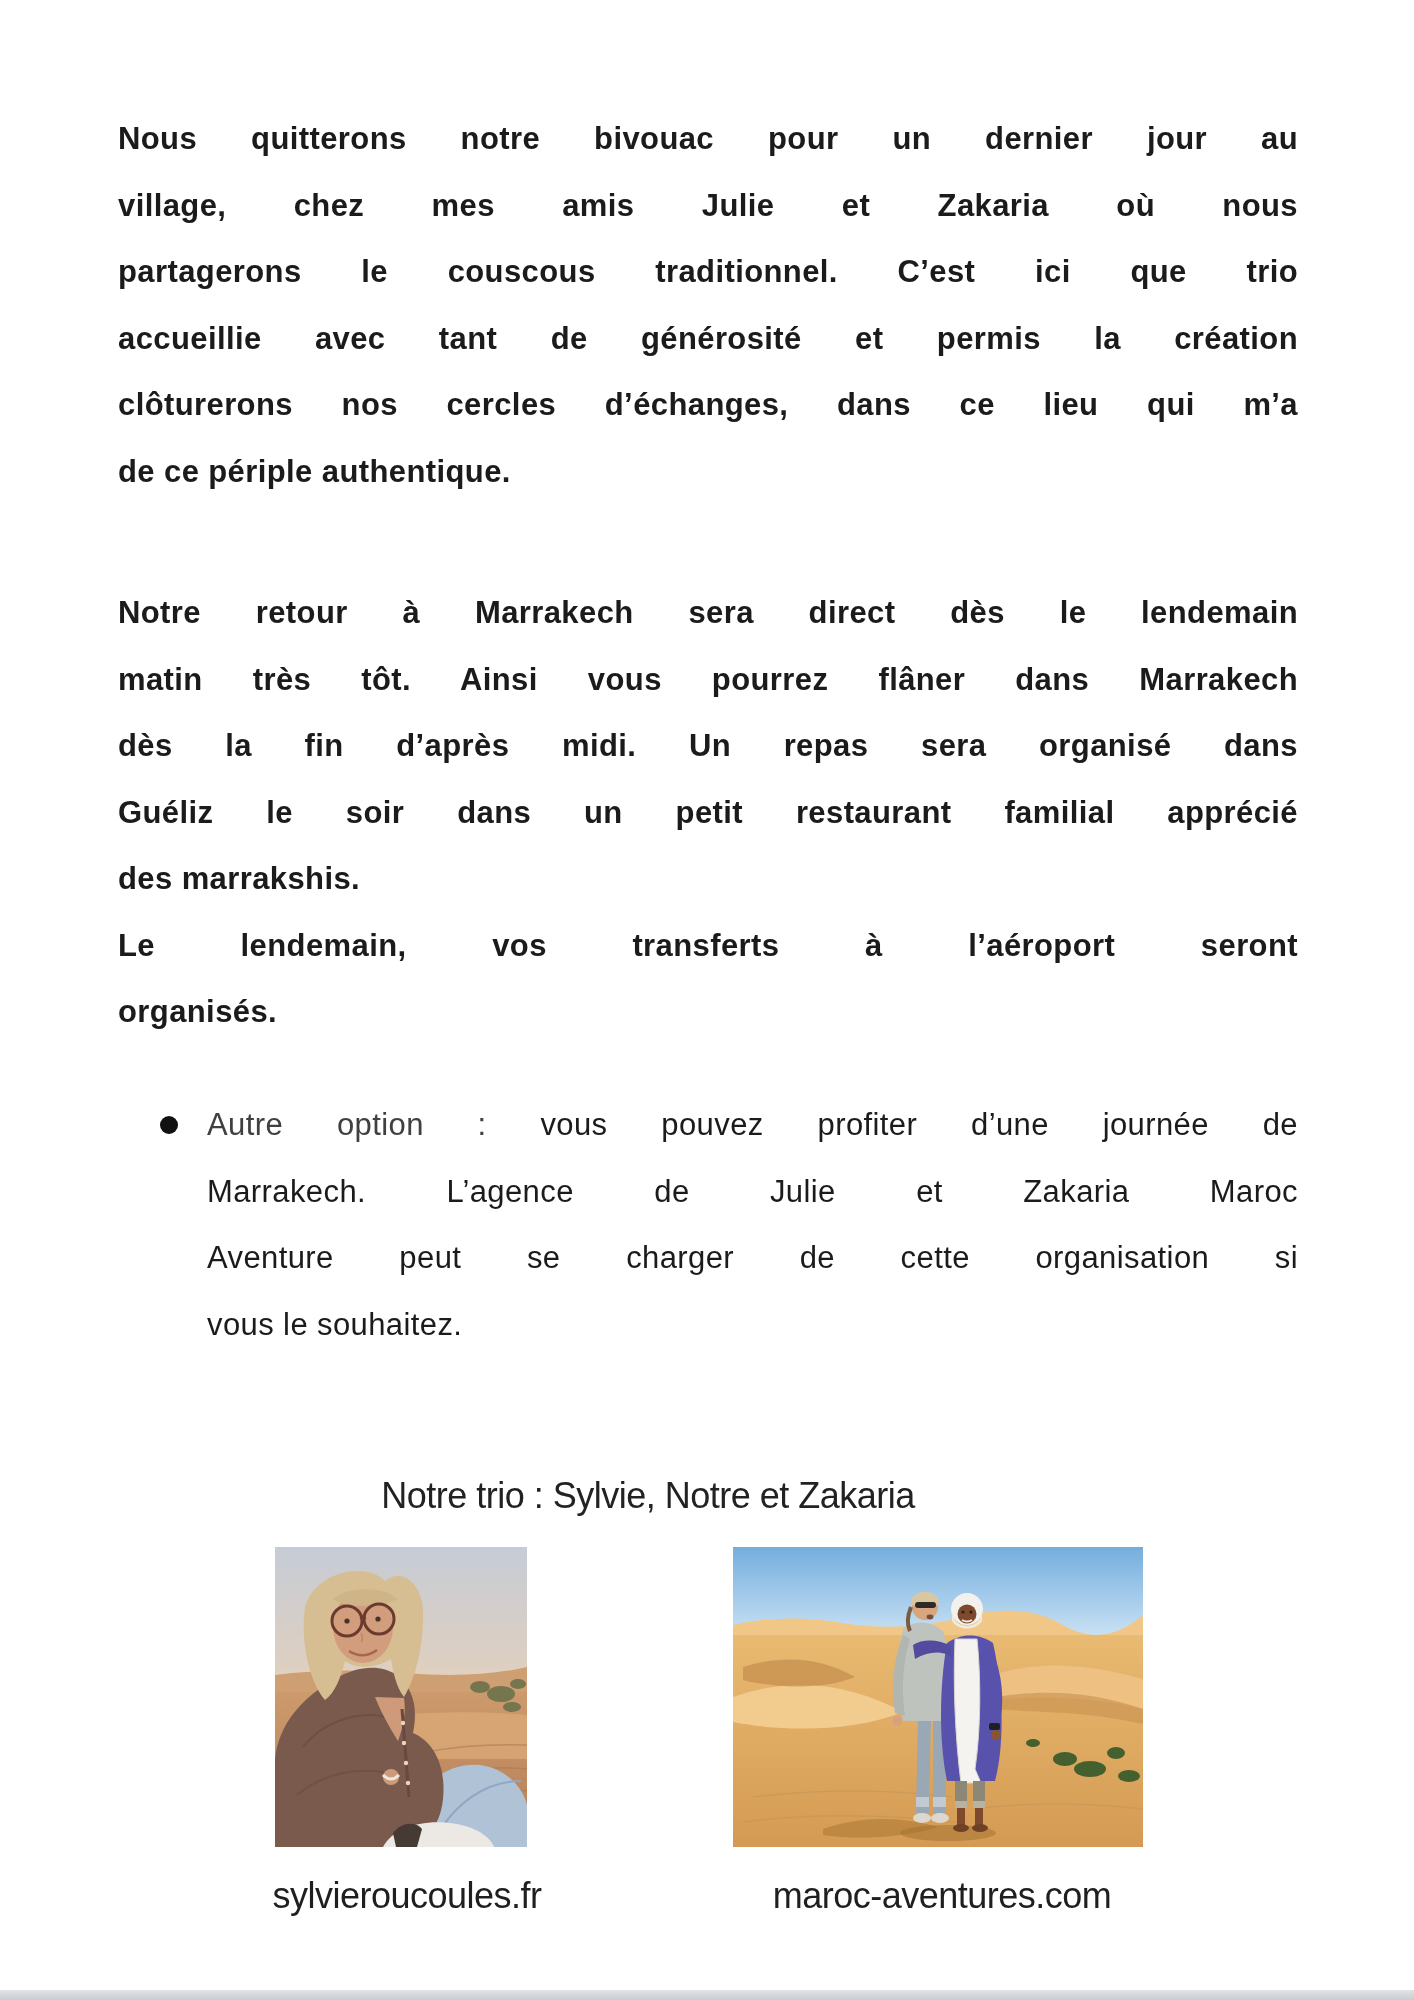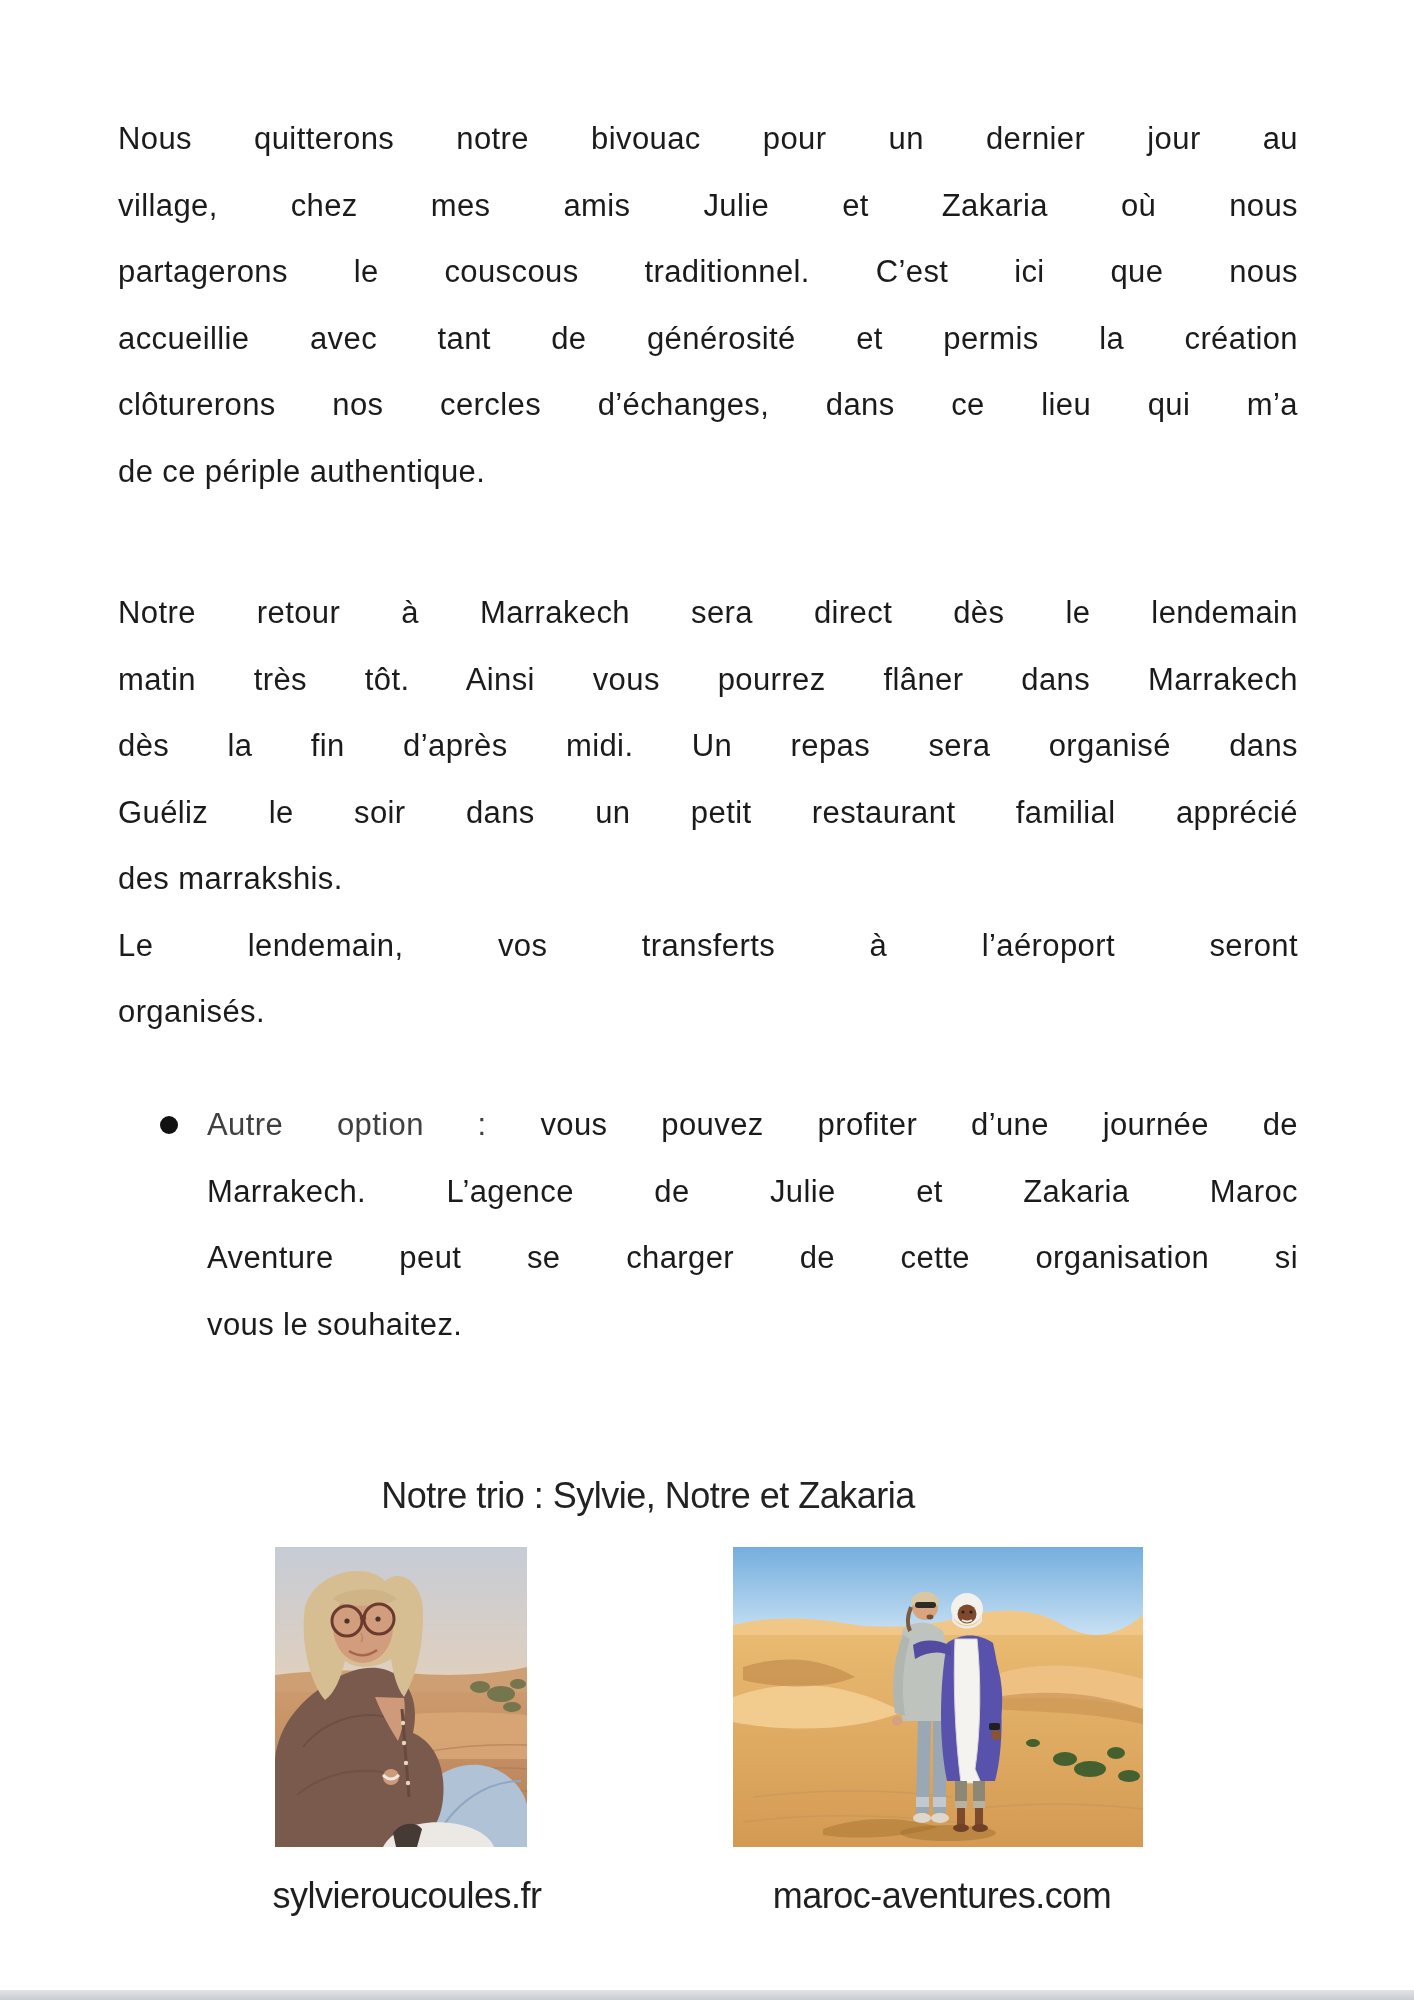--- a/index.html
+++ b/index.html
@@ -10,21 +10,21 @@
     overflow:hidden;
     font-family:"Liberation Sans", sans-serif;
     color:#1b1b1b;
   }
   
   .bodycopy{
     position:absolute;
     left:118px;
     width:1180px;
     font-size:31px;
-    font-weight:400;
+    font-weight:700;
     letter-spacing:0.4px;
     color:#1b1b1b;
   }
   .line{
     line-height:66.5px;
     height:66.5px;
     text-align:justify;
     text-align-last:justify;
     white-space:normal;
     overflow:visible;
@@ -85,21 +85,21 @@
   }
 </style>
 </head>
 <body>
 
 <div class="page">
 
   <div class="bodycopy p1">
     <div class="line">Nous quitterons notre bivouac pour un dernier jour au</div>
     <div class="line">village, chez mes amis Julie et Zakaria où nous</div>
-    <div class="line">partagerons le couscous traditionnel. C’est ici que nous</div>
+    <div class="line">partagerons le couscous traditionnel. C’est ici que trio</div>
     <div class="line">accueillie avec tant de générosité et permis la création</div>
     <div class="line">clôturerons nos cercles d’échanges, dans ce lieu qui m’a</div>
     <div class="line end">de ce périple authentique.</div>
   </div>
 
   <div class="bodycopy p2">
     <div class="line">Notre retour à Marrakech sera direct dès le lendemain</div>
     <div class="line">matin très tôt. Ainsi vous pourrez flâner dans Marrakech</div>
     <div class="line">dès la fin d’après midi. Un repas sera organisé dans</div>
     <div class="line">Guéliz le soir dans un petit restaurant familial apprécié</div>

